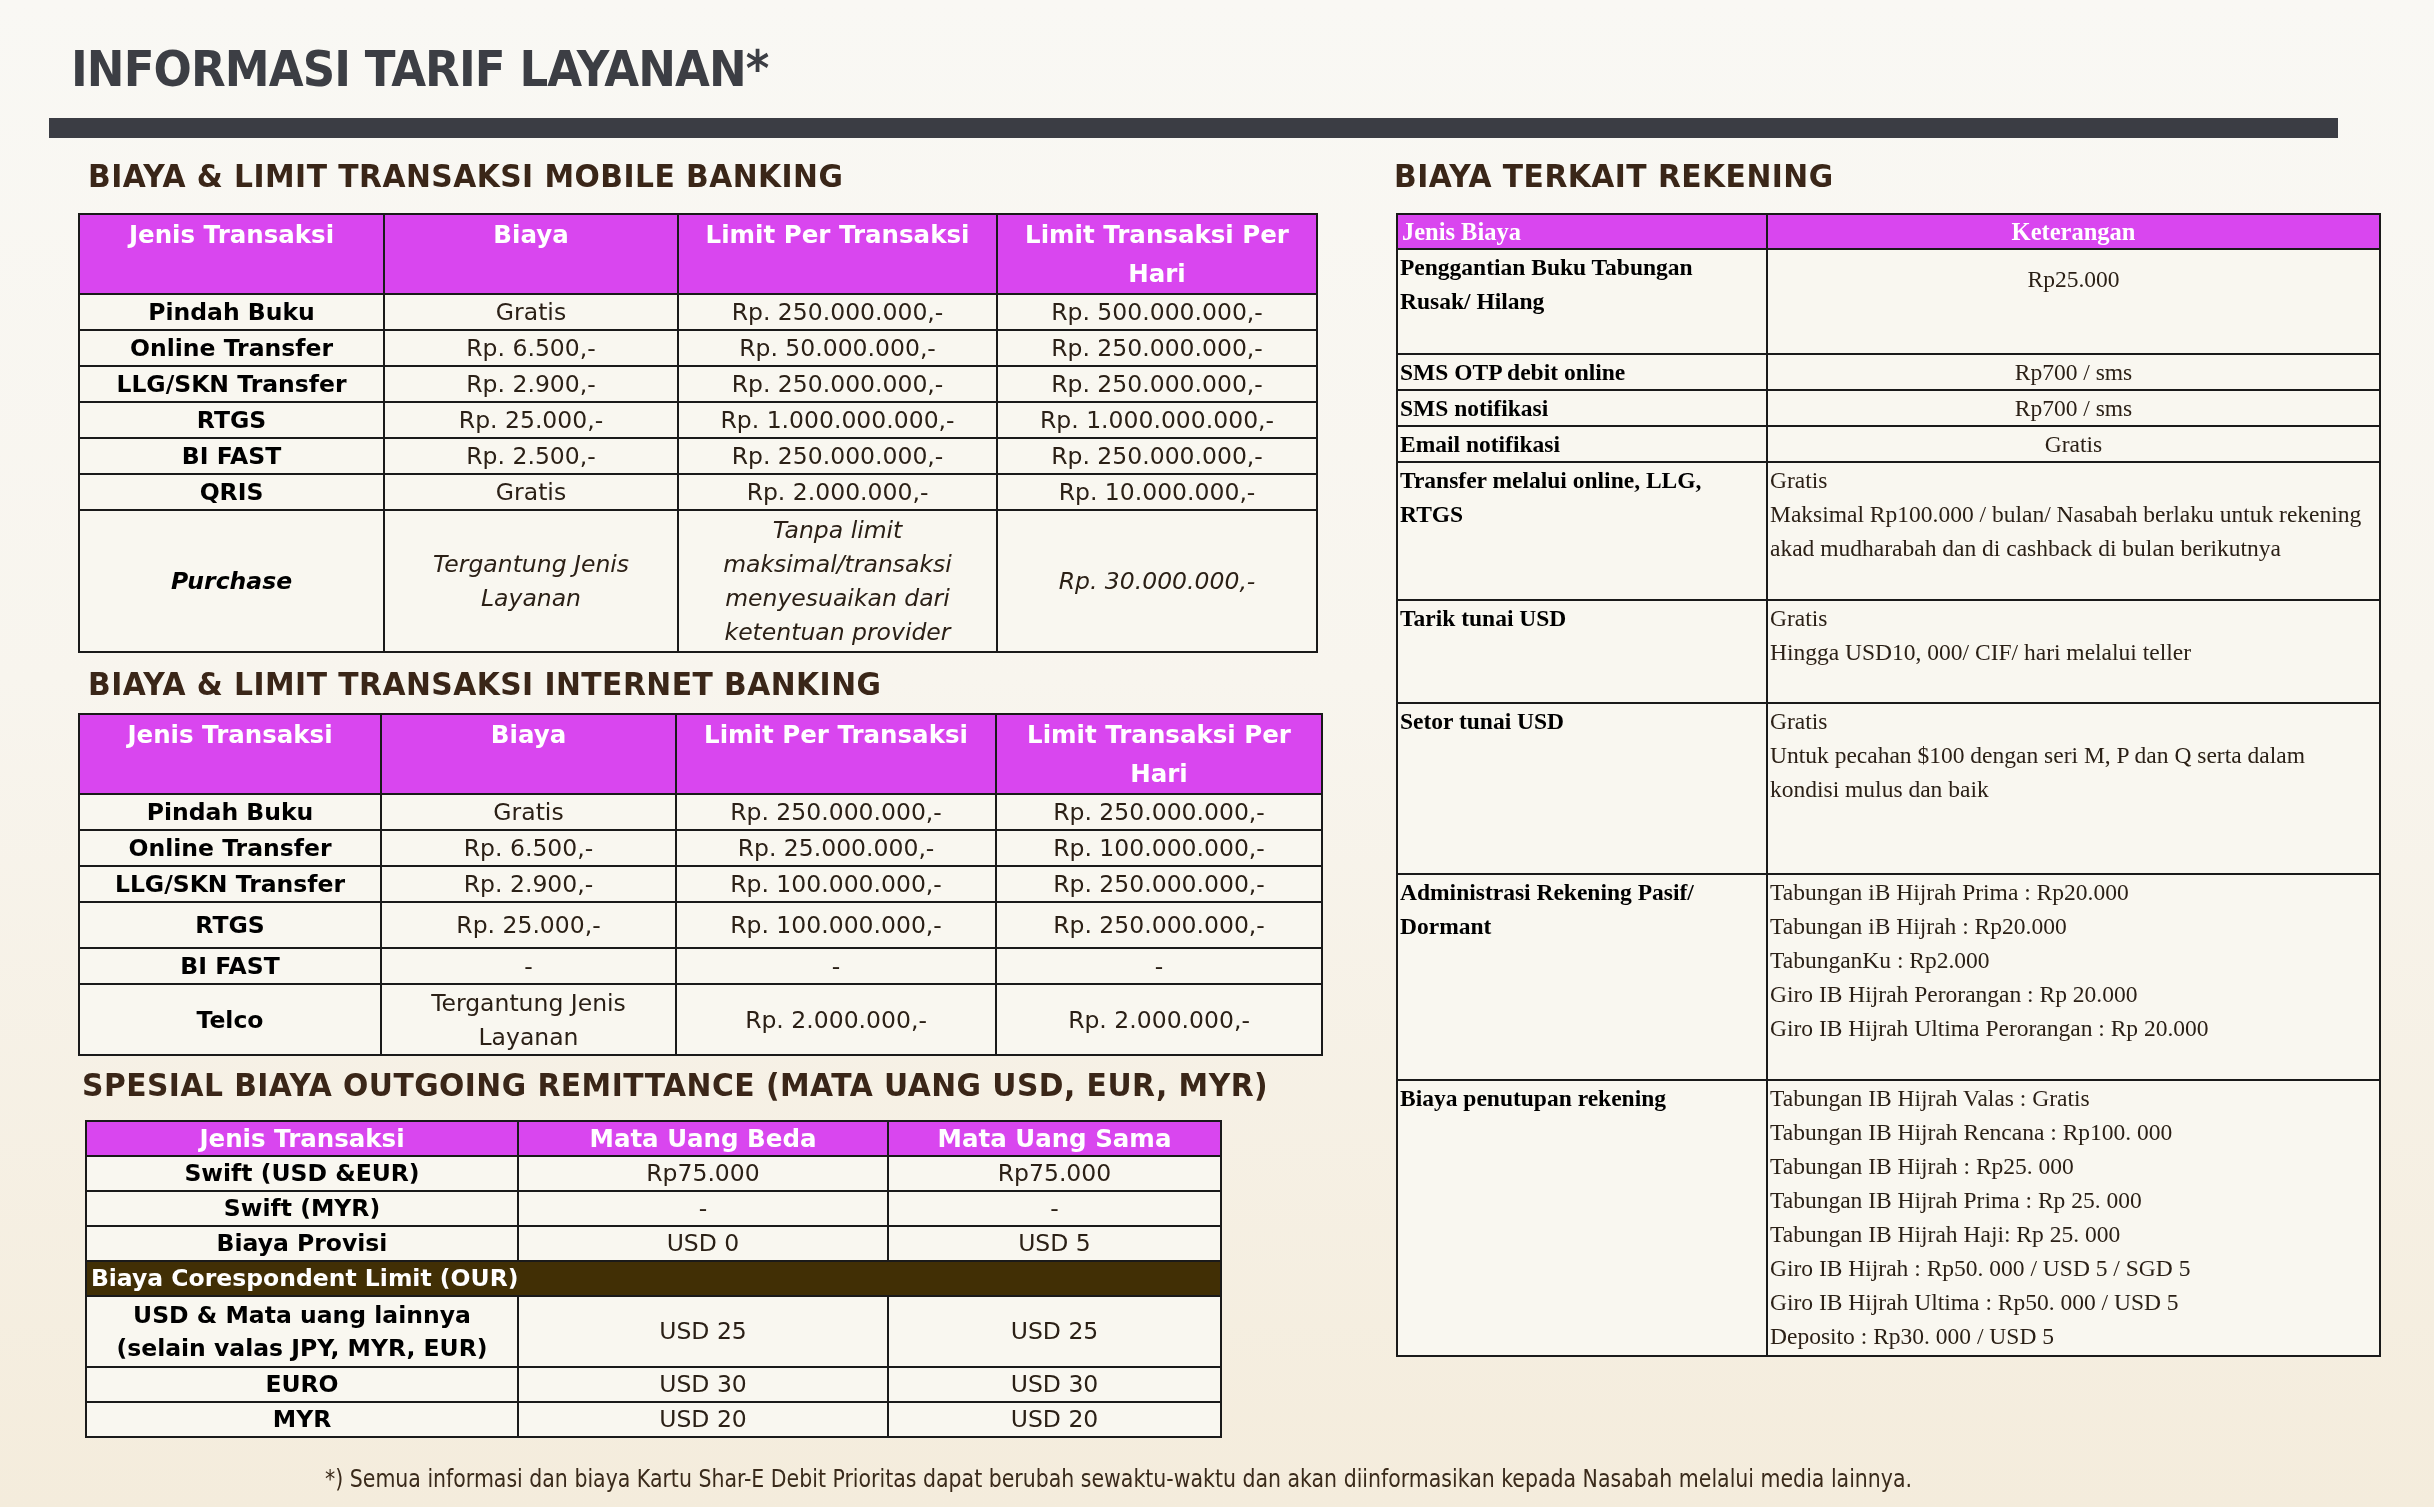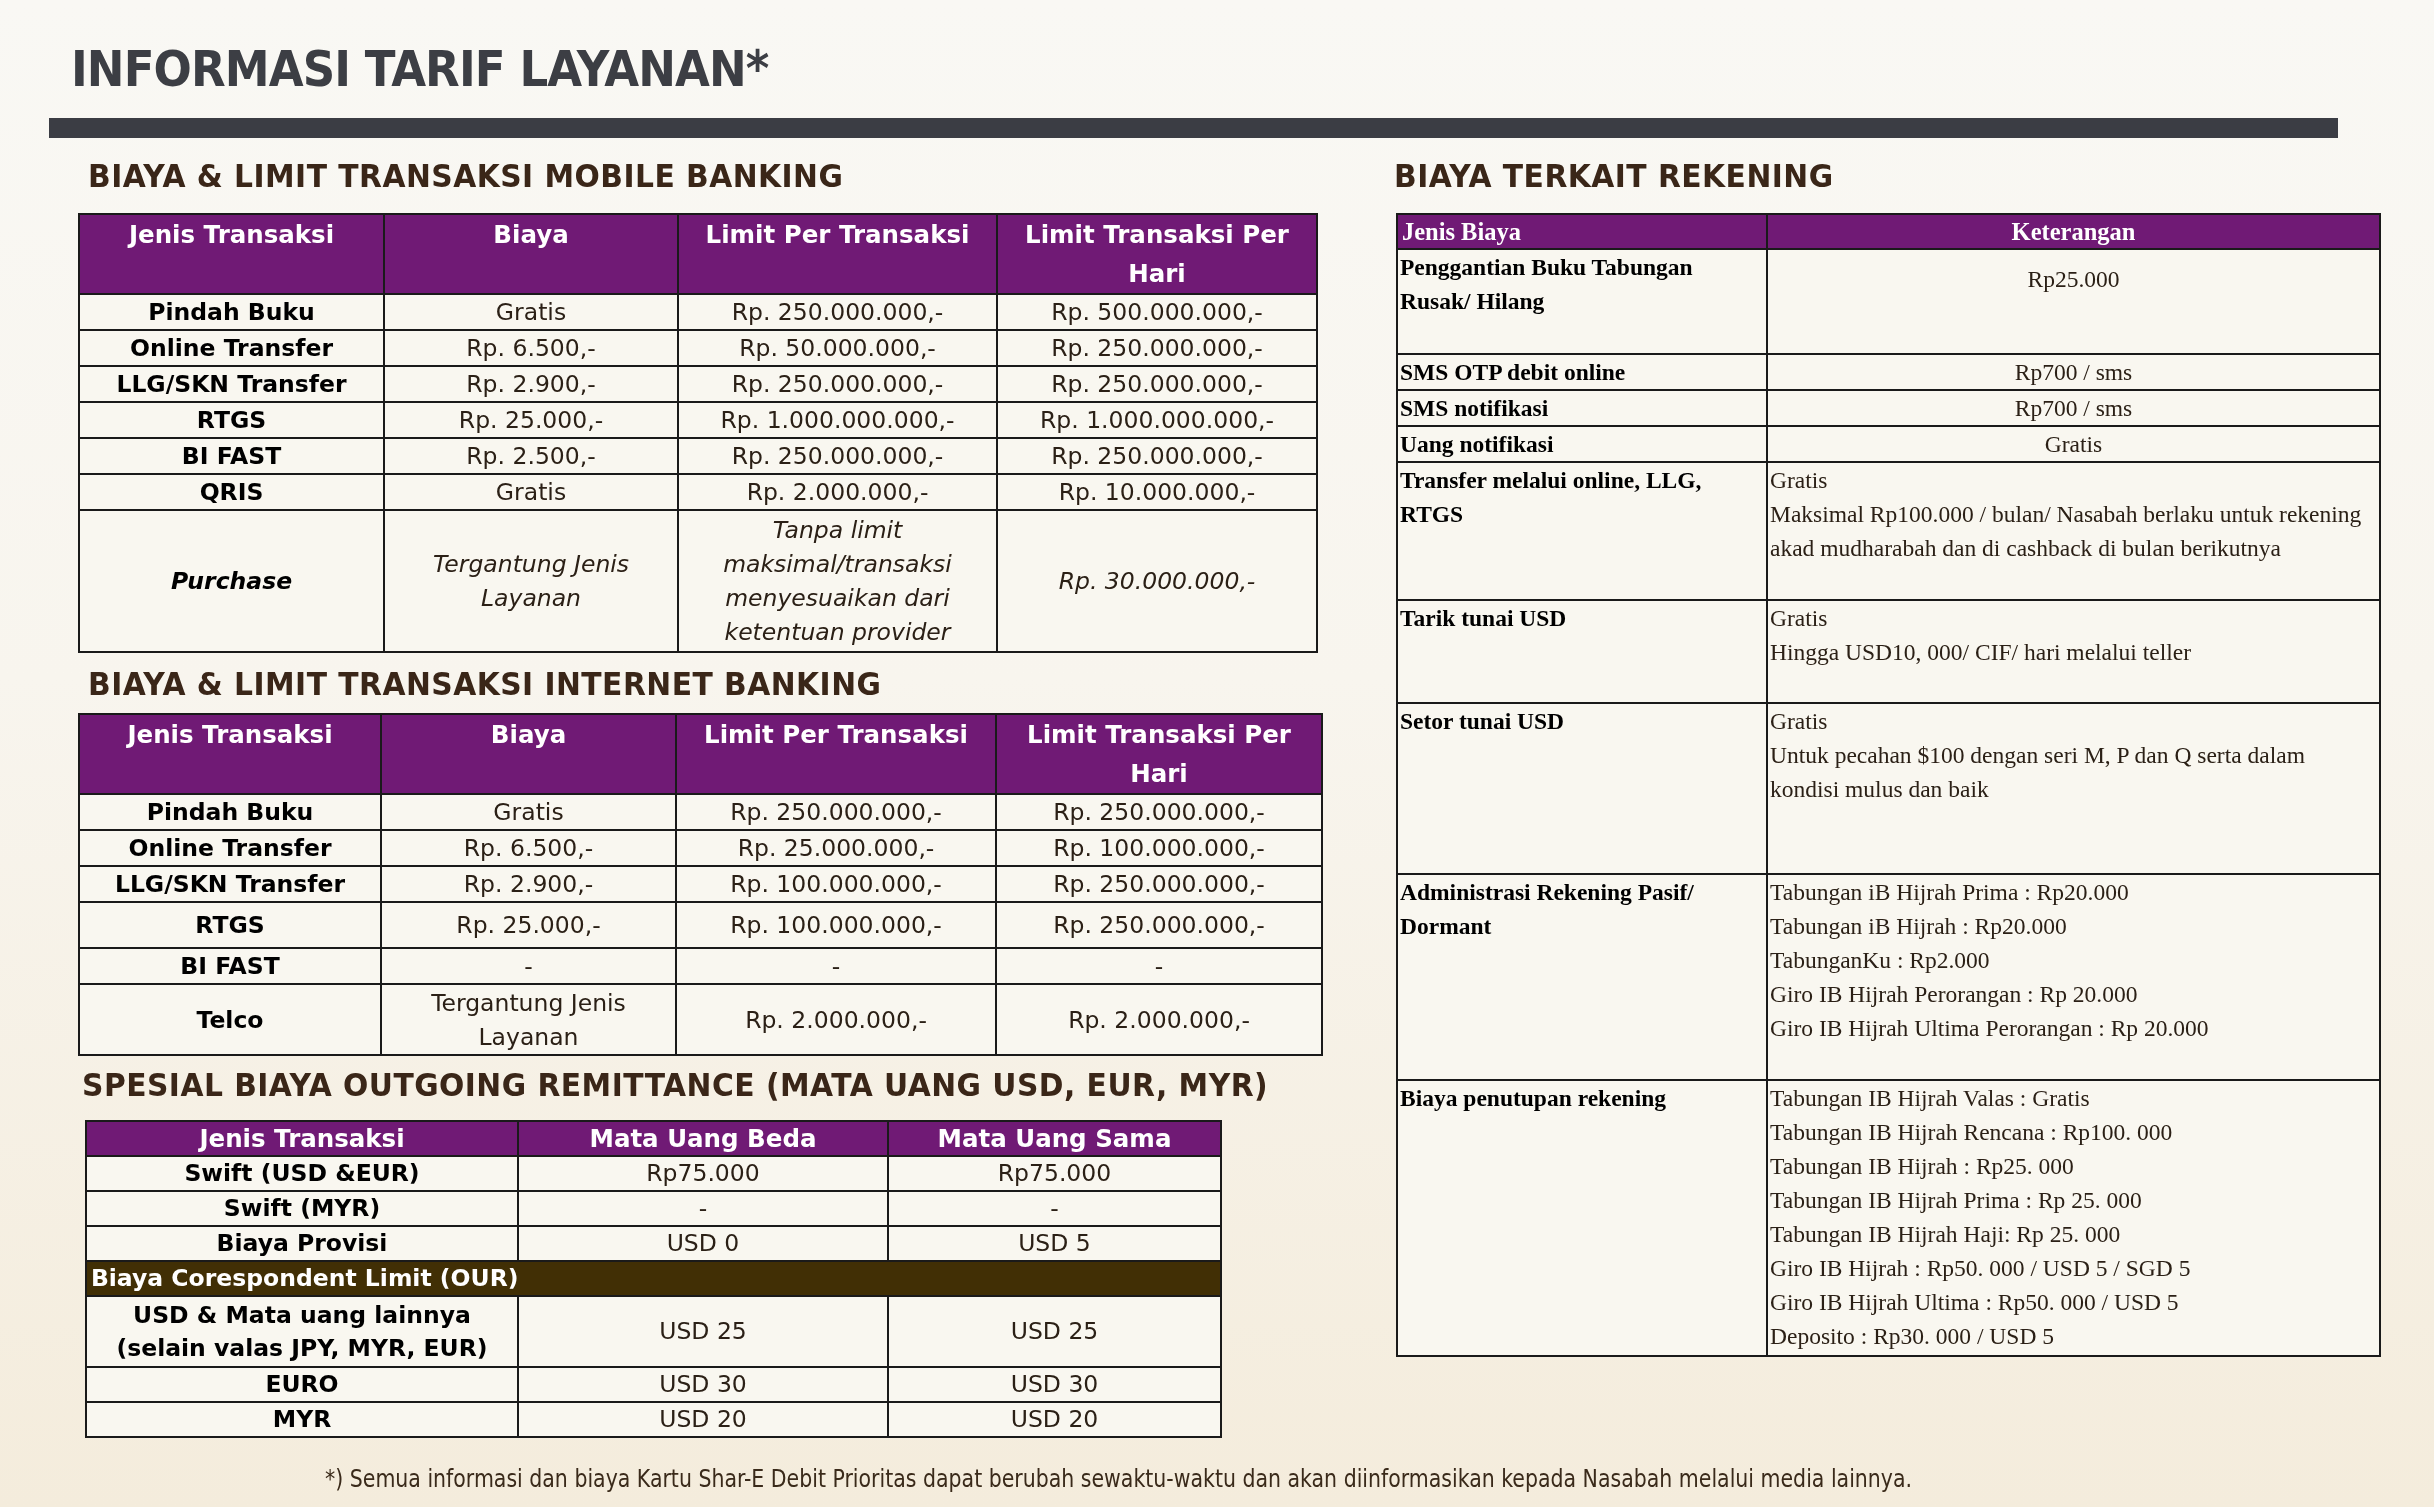--- a/index.html
+++ b/index.html
@@ -27,21 +27,21 @@
   table {
     position: absolute; border-collapse: collapse; table-layout: fixed;
     font-family: "DejaVu Sans", sans-serif; font-size: 23.5px;
     background: #f9f7f0;
   }
   th, td {
     border: 2px solid #1a1a1a; padding: 0 3.9px; line-height: 34px;
     overflow: hidden;
   }
   th {
-    background: #701a75; color: #ffffff; font-weight: bold; text-align: center;
+    background: #d946ef; color: #ffffff; font-weight: bold; text-align: center;
     vertical-align: top; font-size: 24.5px;
   }
   td { text-align: center; vertical-align: middle; color: #2b2016; font-weight: normal; }
   td.label { font-weight: bold; color: #000; }
 
   
   #mobile { left: 78px; top: 213px; width: 1237px; }
   #mobile th { height: 43px; line-height: 39px; }
   #mobile td { height: 34px; }
   #mobile tr.tall td { height: 140px; font-style: italic; }
@@ -275,21 +275,21 @@
         <span class="line">Rp700 / sms</span>
       </td>
     </tr>
     <tr>
       <td class="label">SMS notifikasi</td>
       <td class="center">
         <span class="line">Rp700 / sms</span>
       </td>
     </tr>
     <tr>
-      <td class="label">Uang notifikasi</td>
+      <td class="label">Email notifikasi</td>
       <td class="center">
         <span class="line">Gratis</span>
       </td>
     </tr>
     <tr style="height:138px;">
       <td class="label">Transfer melalui online, LLG, RTGS</td>
       <td>
         <span class="line">Gratis</span>
         <span class="line">Maksimal Rp100.000 / bulan/ Nasabah berlaku untuk rekening akad mudharabah dan di cashback di bulan berikutnya</span>
       </td>

